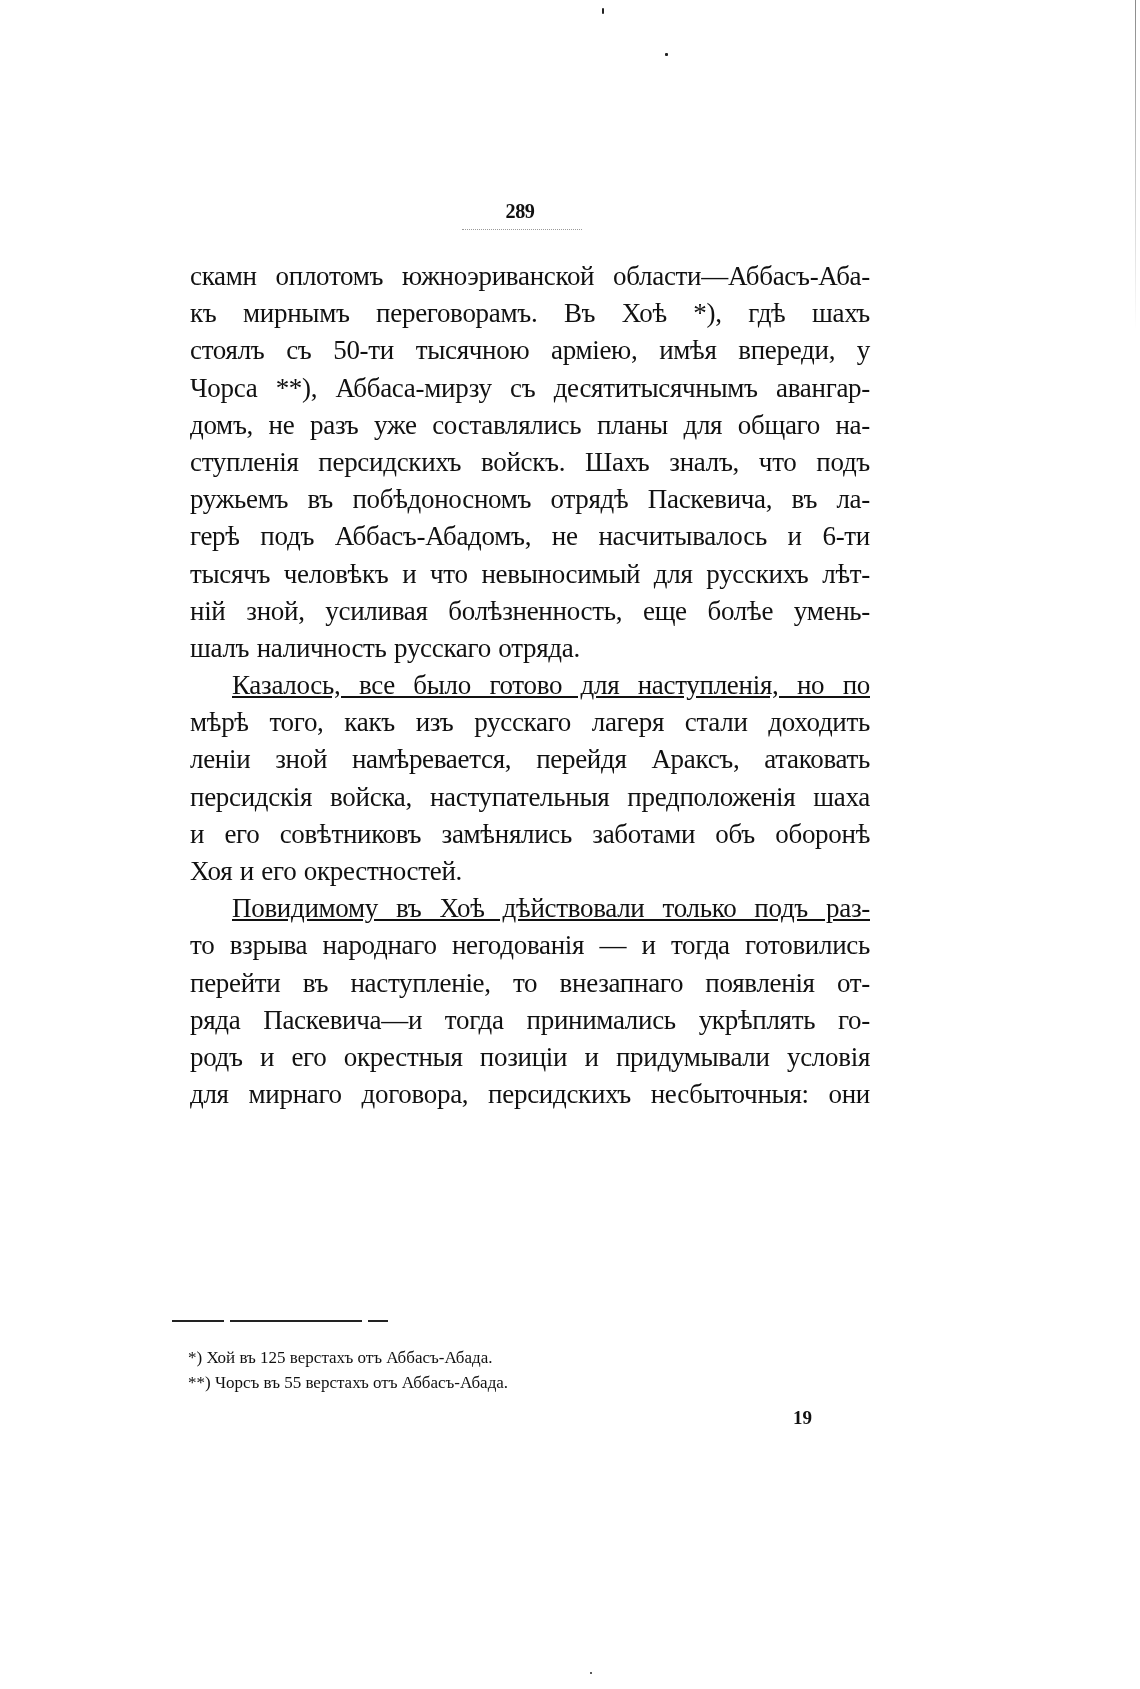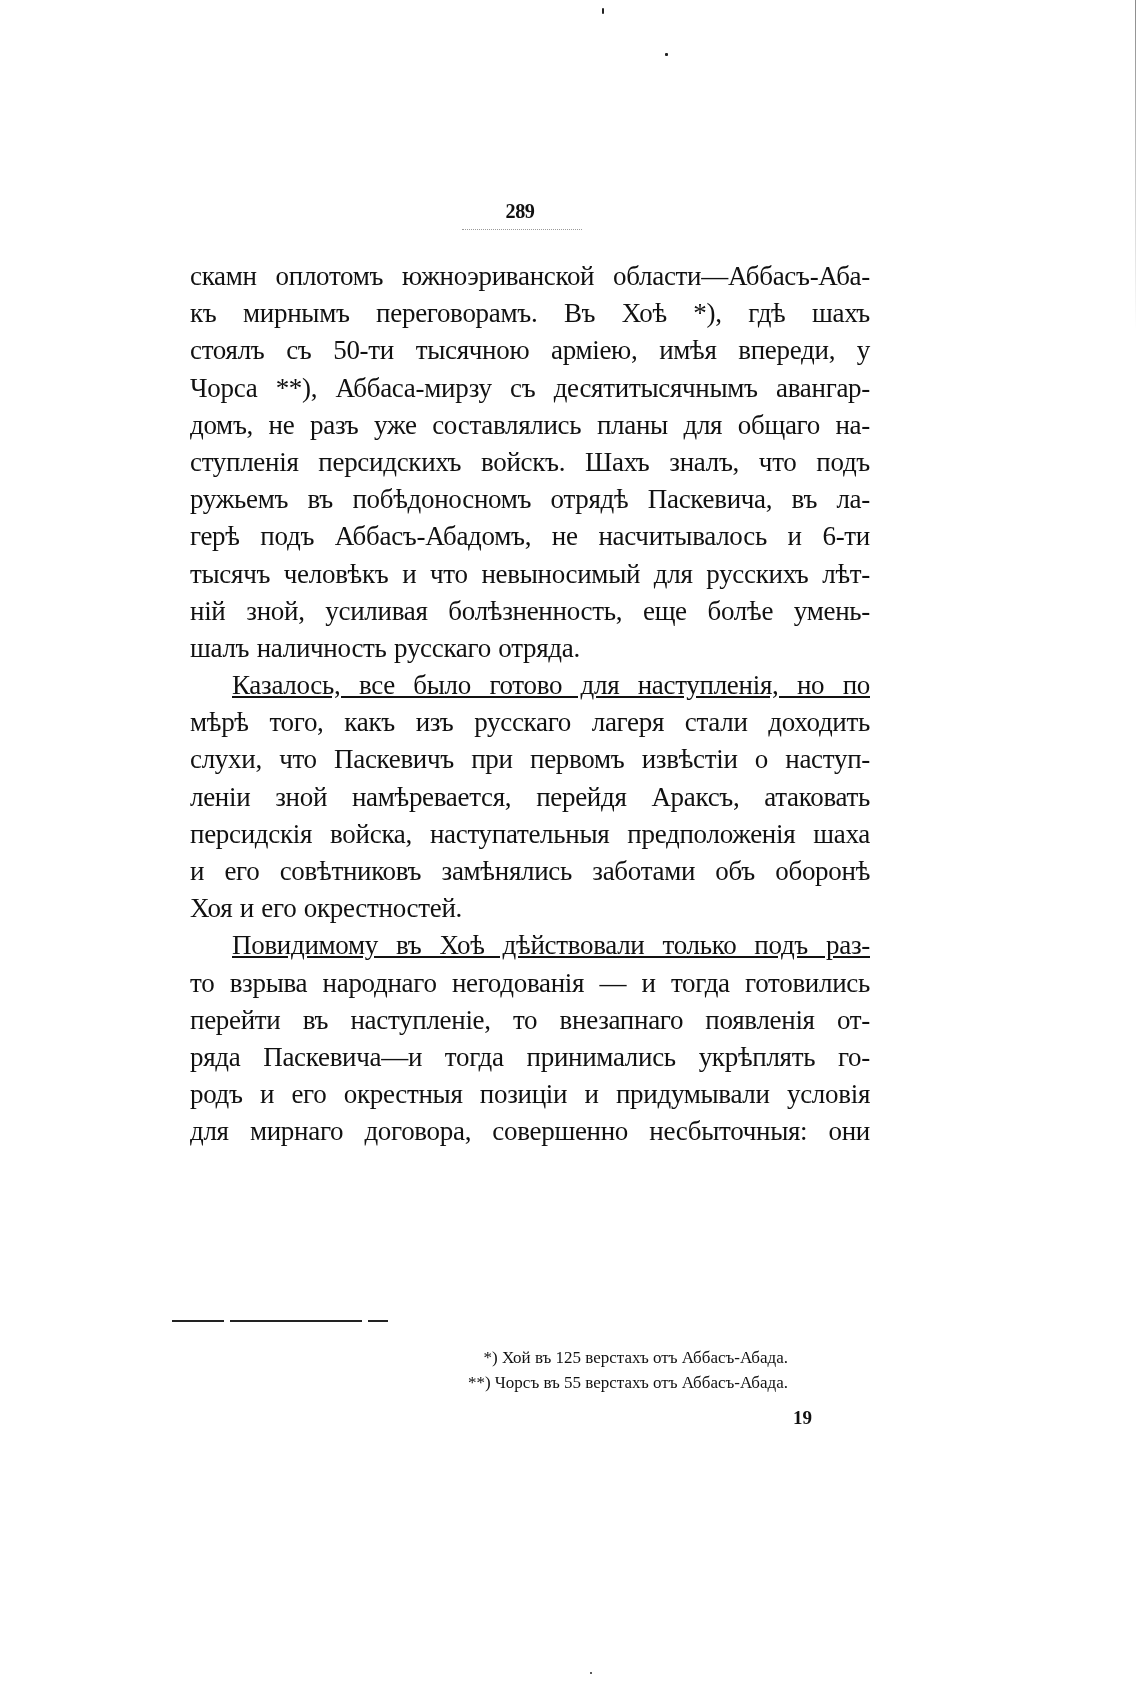--- a/index.html
+++ b/index.html
@@ -89,21 +89,20 @@
     .footnotes {
       position: absolute;
       left: 188px;
       top: 1345px;
       width: 600px;
       font-size: 17px;
       line-height: 25px;
     }
     .footnote {
       white-space: nowrap;
-      text-align: right;
     }
     .signature {
       position: absolute;
       top: 1407px;
       left: 793px;
       font-size: 19px;
       font-weight: bold;
     }
   </style>
 </head>
@@ -129,34 +128,33 @@
     <div class="line">ружьемъ въ побѣдоносномъ отрядѣ Паскевича, въ ла-</div>
     <div class="line">герѣ подъ Аббасъ-Абадомъ, не насчитывалось и 6-ти</div>
     <div class="line">тысячъ человѣкъ и что невыносимый для русскихъ лѣт-</div>
     <div class="line">ній зной, усиливая болѣзненность, еще болѣе умень-</div>
     <div class="line last">шалъ наличность русскаго отряда.</div>
   </div>
 
   <div>
     <div class="line indent">Казалось, все было готово для наступленія, но по</div>
     <div class="line">мѣрѣ того, какъ изъ русскаго лагеря стали доходить</div>
-    <div class="line">слухи, что Паскевичъ при первомъ извѣстіи о наступ-</div>
     <div class="line">леніи зной намѣревается, перейдя Араксъ, атаковать</div>
     <div class="line">персидскія войска, наступательныя предположенія шаха</div>
     <div class="line">и его совѣтниковъ замѣнялись заботами объ оборонѣ</div>
     <div class="line last">Хоя и его окрестностей.</div>
   </div>
 
   <div>
     <div class="line indent">Повидимому въ Хоѣ дѣйствовали только подъ раз-</div>
     <div class="line">то взрыва народнаго негодованія — и тогда готовились</div>
     <div class="line">перейти въ наступленіе, то внезапнаго появленія от-</div>
     <div class="line">ряда Паскевича—и тогда принимались укрѣплять го-</div>
     <div class="line">родъ и его окрестныя позиціи и придумывали условія</div>
-    <div class="line">для мирнаго договора, совершенно несбыточныя: они</div>
+    <div class="line">для мирнаго договора, персидскихъ несбыточныя: они</div>
   </div>
 </div>
 
 <div class="rule">
   <span style="width:52px;"></span>
   <span style="width:132px;"></span>
   <span style="width:20px;"></span>
 </div>
 
 <div class="footnotes">

